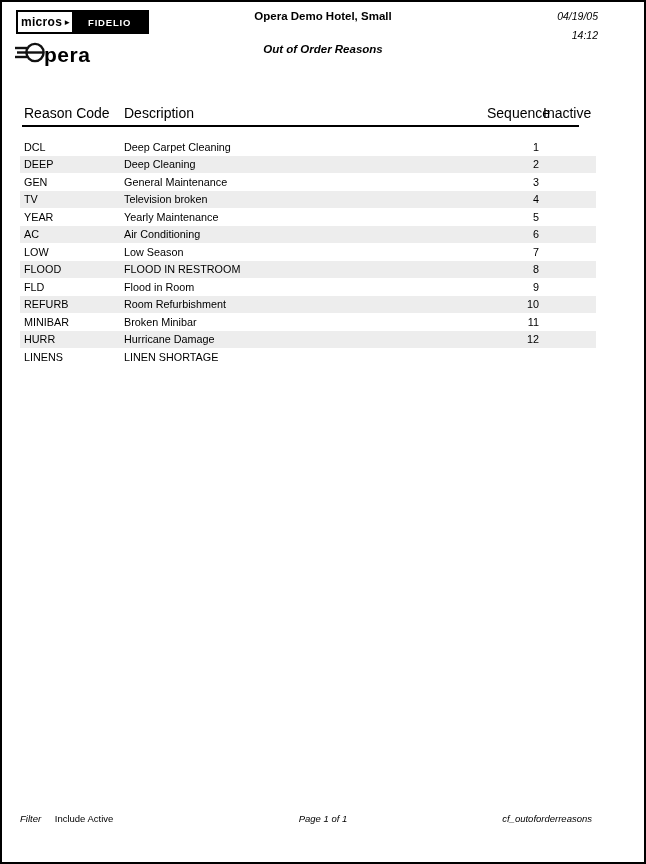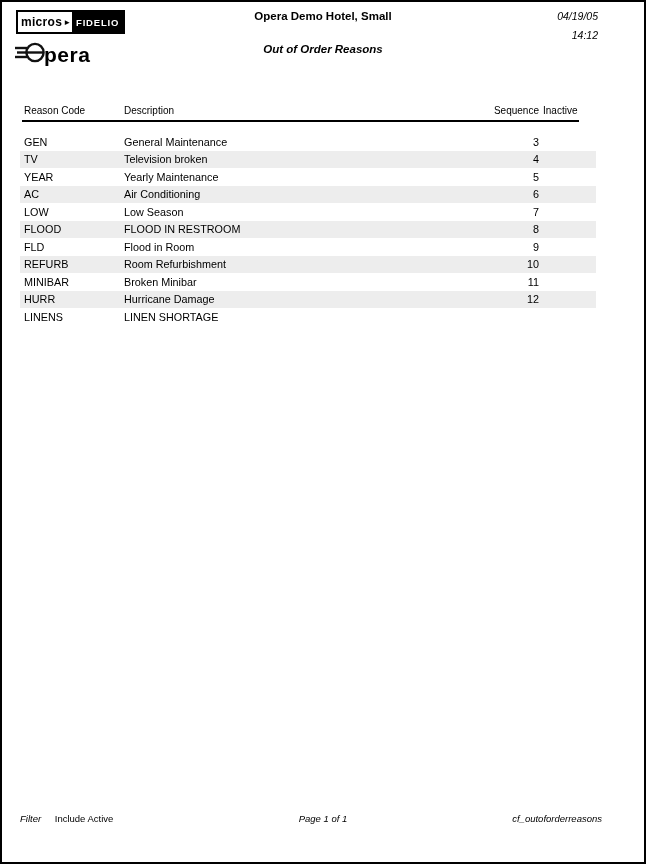--- a/index.html
+++ b/index.html
@@ -41,21 +41,21 @@
     font-size: 8px; color: #000;
     background: #fff;
     padding-right: 1px;
   }
   .fidelio-text {
     display: flex; align-items: center;
     background: #000; color: #fff;
     font-weight: bold;
     font-size: 9.5px;
     letter-spacing: 0.8px;
-    padding: 0 4px;
+    padding: 0 16px;
   }
 
   .opera-logo { display: flex; align-items: center; margin-top: 5px; margin-left: -2px; }
   .opera-logo .opera-text {
     font-size: 21px;
     font-weight: 600;
     letter-spacing: 0.5px;
     margin-left: -4px;
     line-height: 1;
   }
@@ -66,38 +66,38 @@
 
   .datetime {
     position: absolute; top: 8px; right: 46px;
     text-align: right; font-style: italic; font-size: 10.5px;
   }
   .datetime .time { margin-top: 7px; }
 
   
   .table-area { margin-left: 18px; width: 576px; }
 
-  .thead { display: flex; margin-top: 7px; font-size: 10px; }
+  .thead { display: flex; margin-top: 7px; font-size: 14px; }
   .header-line { height: 2px; background: #000; width: 557px; margin-left: 2px; margin-top: 4px; }
 
   .tbody { margin-top: 11px; }
   .trow { display: flex; align-items: center; height: 17.5px; font-size: 10.8px; }
   .trow.striped { background: var(--stripe, #ededed); }
 
   .col-code  { width: 104px; padding-left: 4px; }
   .col-desc  { flex: 1; }
   .col-seq   { width: 52px; text-align: right; }
   .col-inact { width: 57px; padding-left: 4px; }
 
   
   .report-footer { position: absolute; top: 811px; left: 0; width: 100%; height: 14px; font-size: 9.5px; }
   .f-left   { position: absolute; left: 18px; top: 0; }
   .f-left .filter-label { font-style: italic; margin-right: 11px; }
   .f-center { position: absolute; left: 0; right: 0; top: 0; text-align: center; font-style: italic; }
-  .f-right  { position: absolute; right: 42px; top: 0; font-style: italic; margin-left: 32px; }
+  .f-right  { position: absolute; right: 52px; top: 0; font-style: italic; margin-left: 32px; }
 </style>
 </head>
 <body>
 
 <div class="page">
 
   <header class="report-header">
 
     <div class="logo-block">
       <div class="micros-fidelio">
@@ -139,20 +139,32 @@
       <span class="col-code">Reason Code</span>
       <span class="col-desc">Description</span>
       <span class="col-seq">Sequence</span>
       <span class="col-inact">Inactive</span>
     </div>
 
     <div class="header-line"></div>
 
     <div class="tbody">
 
+    <div class="trow">
+        <span class="col-code">DCL</span>
+        <span class="col-desc">Deep Carpet Cleaning</span>
+        <span class="col-seq">1</span>
+        <span class="col-inact"></span>
+      </div>
+        <div class="trow striped">
+        <span class="col-code">DEEP</span>
+        <span class="col-desc">Deep Cleaning</span>
+        <span class="col-seq">2</span>
+        <span class="col-inact"></span>
+      </div>
         <div class="trow">
         <span class="col-code">GEN</span>
         <span class="col-desc">General Maintenance</span>
         <span class="col-seq">3</span>
         <span class="col-inact"></span>
       </div>
         <div class="trow striped">
         <span class="col-code">TV</span>
         <span class="col-desc">Television broken</span>
         <span class="col-seq">4</span>

